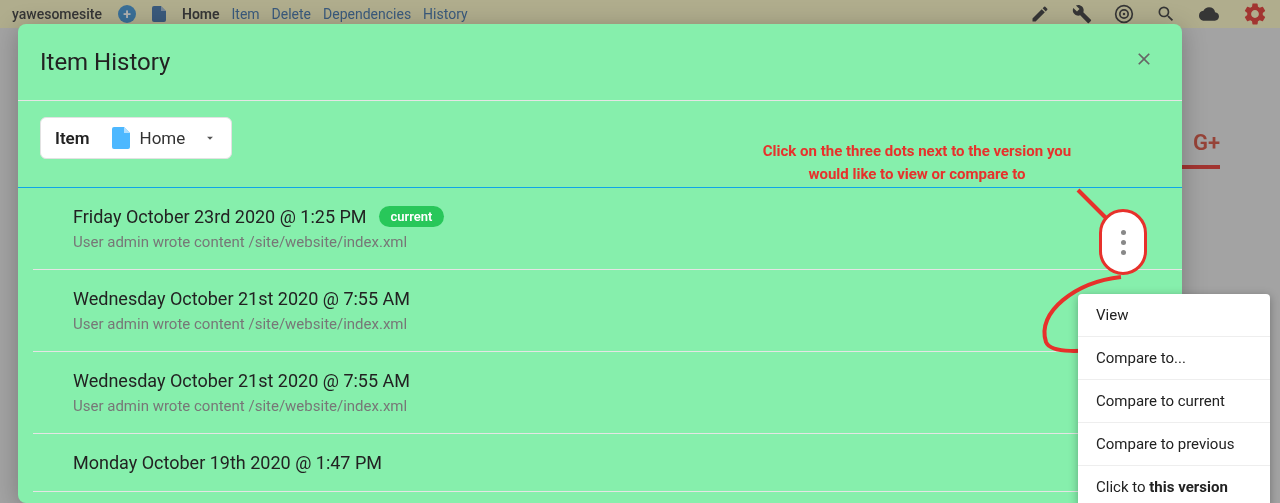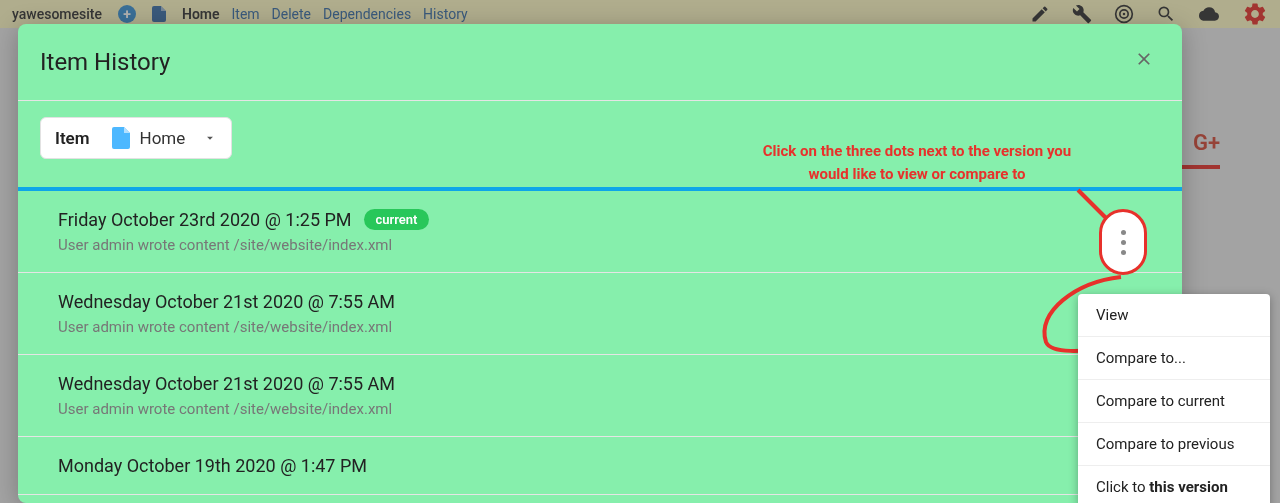--- a/index.html
+++ b/index.html
@@ -121,21 +121,22 @@
       right: 100px;
       top: 116px;
       width: 330px;
       text-align: center;
       color: #e7312b;
       font-weight: 700;
       font-size: 15px;
       line-height: 1.5;
     }
     .history-list {
-      border-top: 4px solid #0ea5e9;
+      border-top: 1px solid #0ea5e9;
+      padding-left: 15px;
     }
     .history-item {
       padding: 18px 40px;
       border-bottom: 1px solid #e5e5e5;
     }
     .history-item .item-top {
       display: flex;
       align-items: center;
       gap: 12px;
     }

